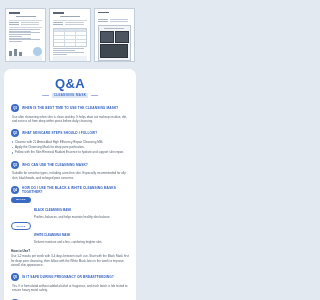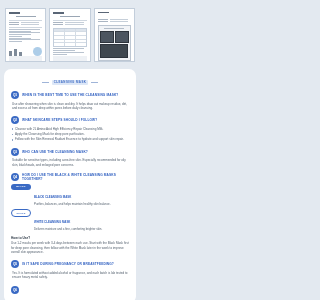--- a/index.html
+++ b/index.html
@@ -225,20 +225,21 @@
           </div>
         <div class="wide"></div>
       </div>
       <div class="c-foot"></div>
     </div>
 
   </div>
 
   <div class="card">
 
+    <div class="qa-title">Q&amp;A</div>
     <div class="qa-sub">
       <span class="dash"></span>
       <span class="txt">CLEANSING MASK</span>
       <span class="dash"></span>
     </div>
 
     <div class="qitem">
       <div class="qhead">
         <span class="qbadge">Q1</span>
         <span class="qtext">WHEN IS THE BEST TIME TO USE THE CLEANSING MASK?</span>

